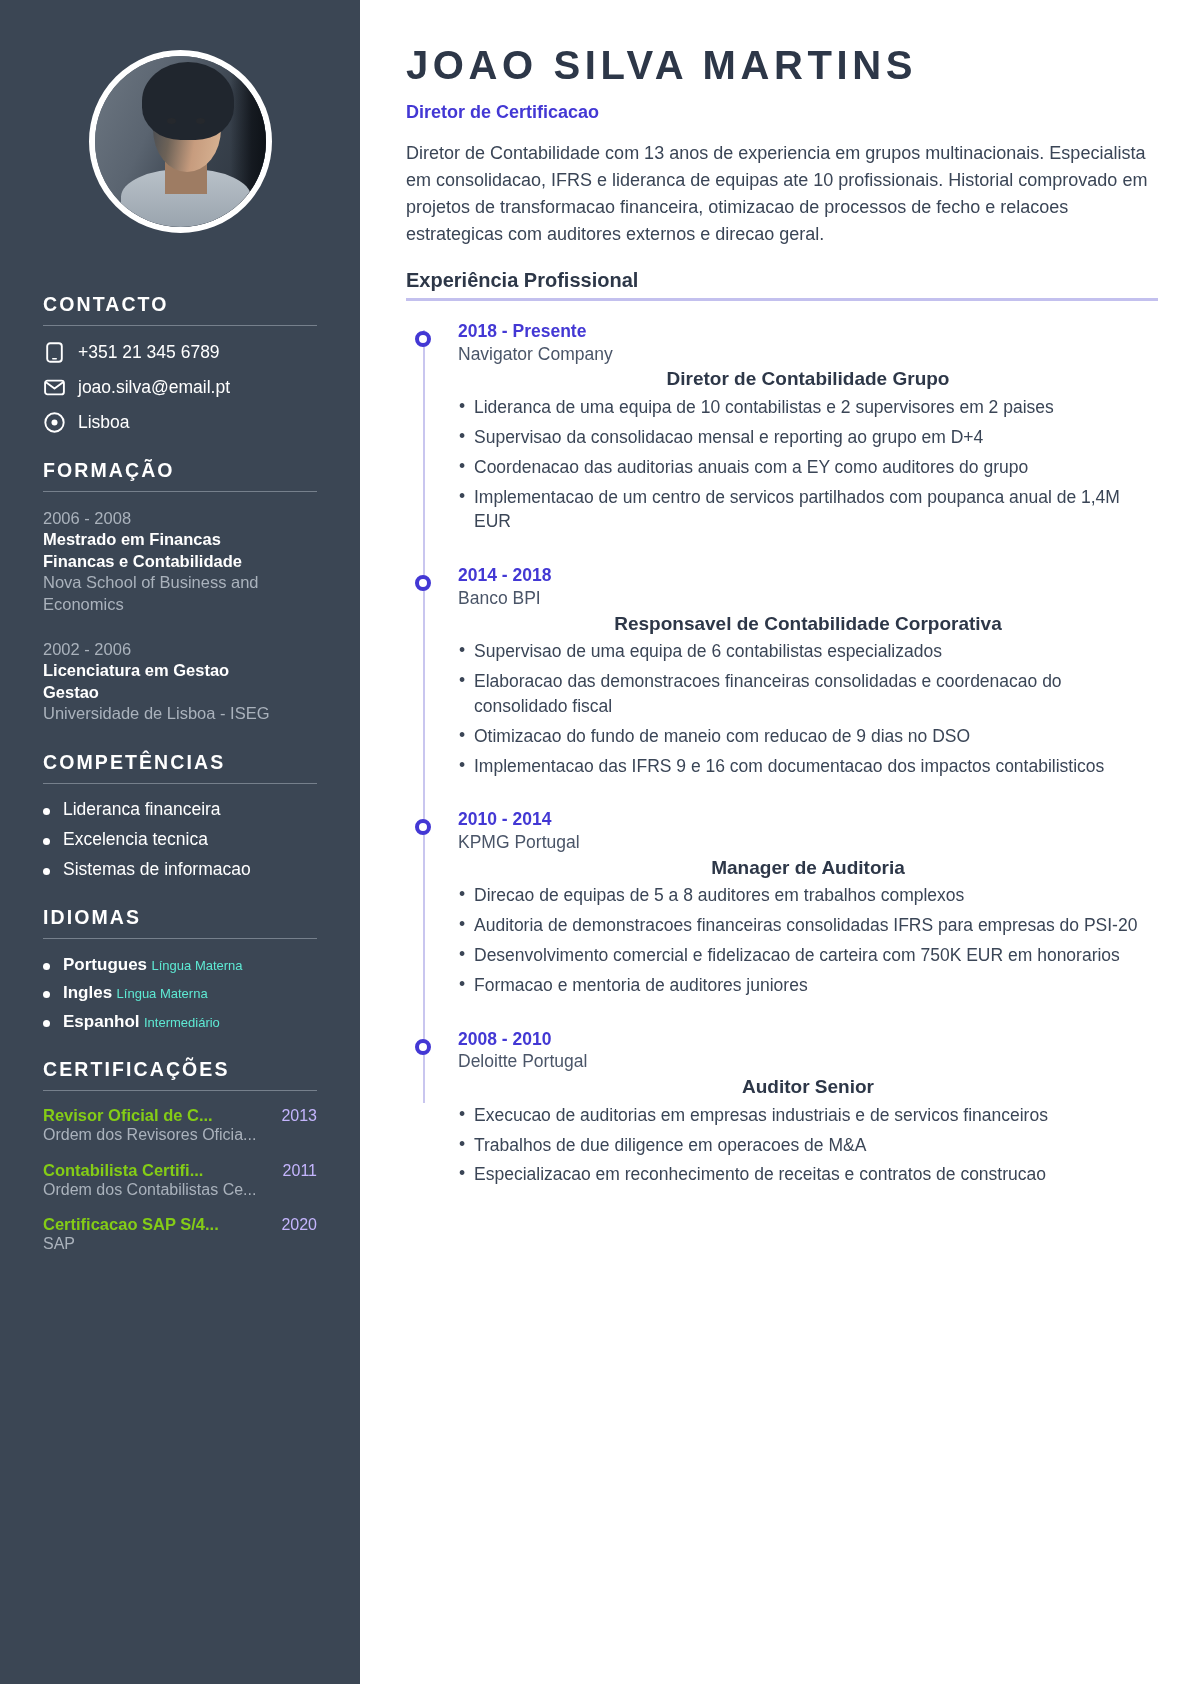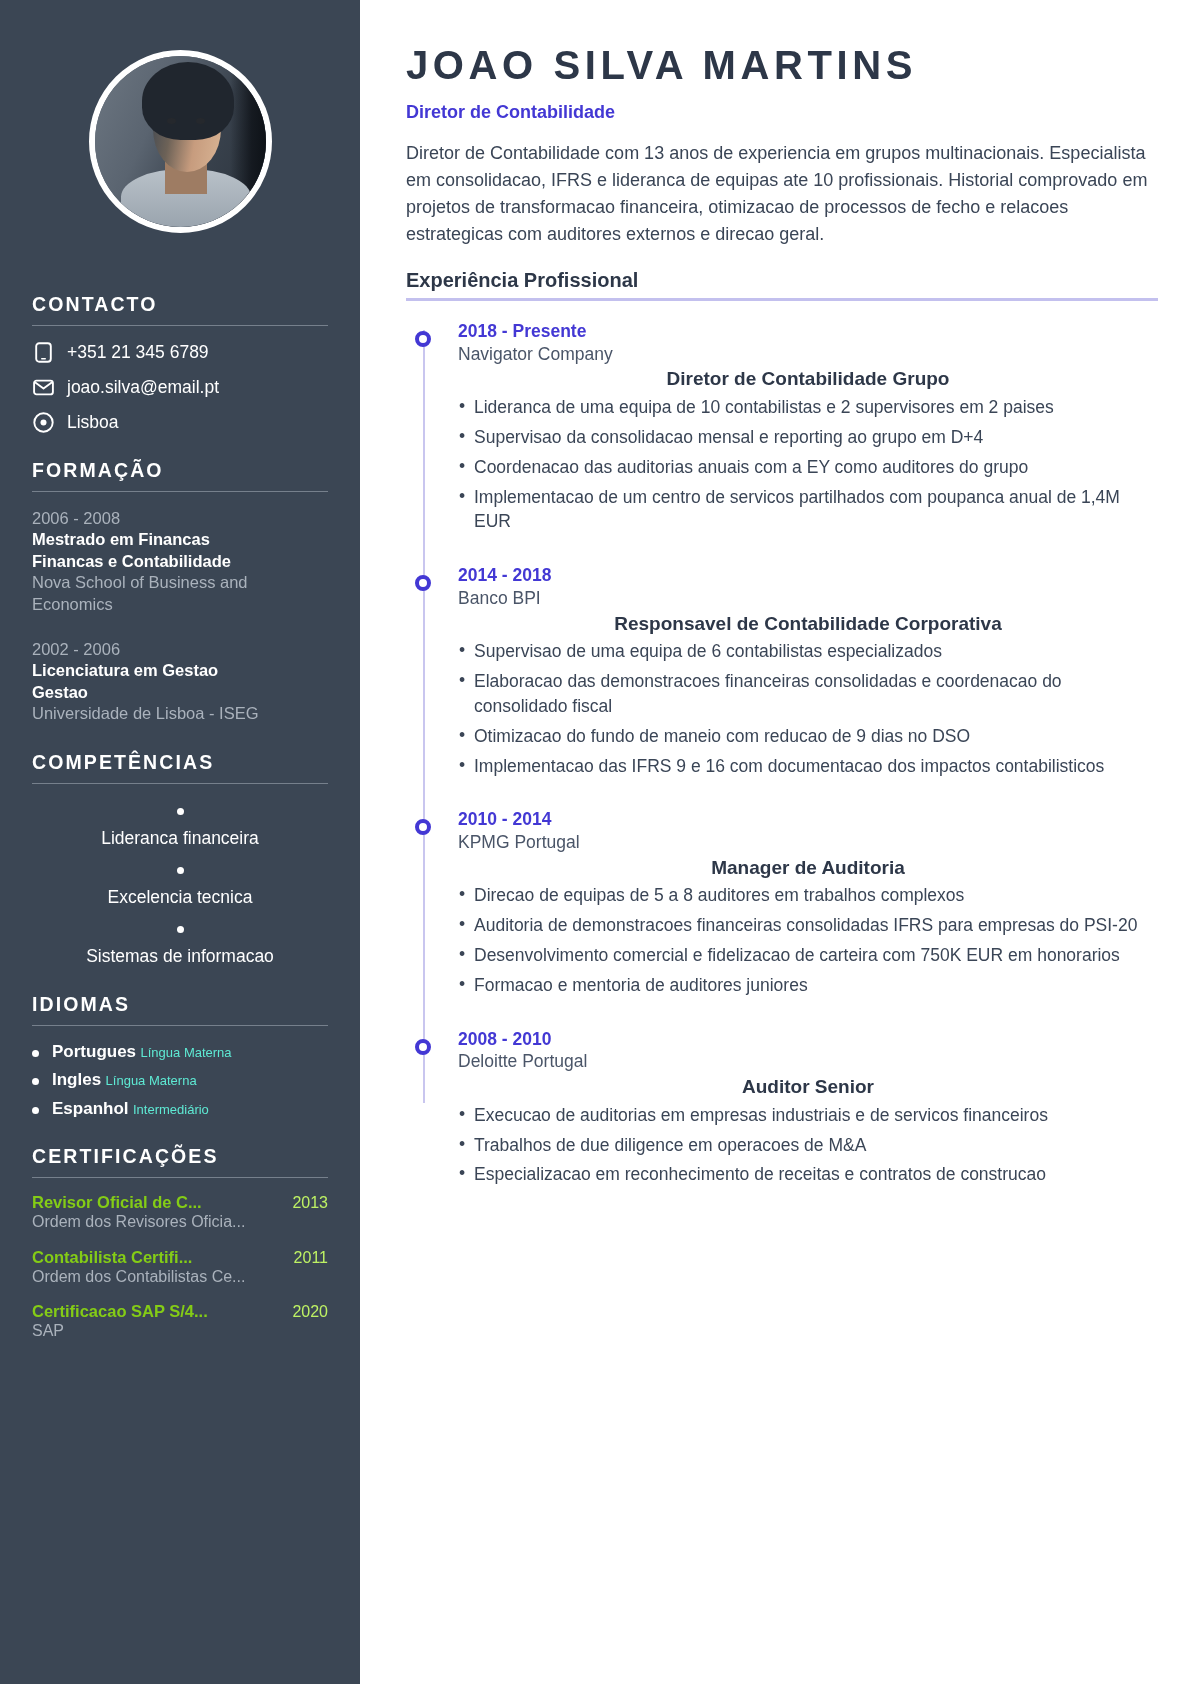--- a/index.html
+++ b/index.html
@@ -17,21 +17,21 @@
     background: #ffffff;
     overflow: hidden;
   }
 
   
   .sidebar {
     width: 360px;
     flex: 0 0 360px;
     background: #3b4654;
     color: #ffffff;
-    padding: 0 32px;
+    padding: 0 43px;
     position: relative;
   }
   .photo-wrap {
     display: flex;
     justify-content: center;
     padding-top: 50px;
     padding-bottom: 34px;
   }
   .photo {
     width: 183px;
@@ -119,26 +119,25 @@
   .contact-row .ico svg { display: block; }
 
   .edu-item { margin-bottom: 22px; }
   .edu-years { font-size: 16.5px; color: #aab2bc; line-height: 1.35; }
   .edu-degree { font-size: 16.5px; font-weight: bold; color: #ffffff; line-height: 1.3; }
   .edu-field { font-size: 16.5px; font-weight: bold; color: #ffffff; line-height: 1.3; }
   .edu-school { font-size: 16.5px; color: #aab2bc; line-height: 1.33; }
 
   .skill-row {
     display: flex;
-    align-items: center;
+    align-items: flex-start;
     gap: 13px;
     margin-bottom: 9px;
     font-size: 17.5px;
     color: #ffffff;
-    flex-direction: column;
   }
   .dot {
     width: 7px; height: 7px;
     border-radius: 50%;
     background: #ffffff;
     margin-top: 9px;
     flex: 0 0 7px;
   }
   .lang-item {
     display: flex;
@@ -154,21 +153,21 @@
     justify-content: space-between;
     align-items: baseline;
     gap: 10px;
   }
   .cert-name {
     font-size: 16.5px;
     font-weight: bold;
     color: #84cc16;
     white-space: nowrap;
   }
-  .cert-year { font-size: 16px; color: #bef264; white-space: nowrap; }
+  .cert-year { font-size: 16px; color: #c4b5fd; white-space: nowrap; }
   .cert-org { font-size: 16px; color: #aab2bc; line-height: 1.3; white-space: nowrap; }
 
   
   .main {
     flex: 1;
     padding: 42px 32px 0 46px;
     background: #ffffff;
   }
   .name {
     font-size: 40px;
@@ -410,21 +409,21 @@
           <span class="cert-year">2020</span>
         </div>
         <div class="cert-org">SAP</div>
       </div>
     </div>
 
   </aside>
 
   <main class="main">
     <h1 class="name">JOAO SILVA MARTINS</h1>
-    <div class="job-title">Diretor de Contabilidade</div>
+    <div class="job-title">Diretor de Certificacao</div>
     <p class="summary">Diretor de Contabilidade com 13 anos de experiencia em grupos multinacionais. Especialista em consolidacao, IFRS e lideranca de equipas ate 10 profissionais. Historial comprovado em projetos de transformacao financeira, otimizacao de processos de fecho e relacoes estrategicas com auditores externos e direcao geral.</p>
 
     <h2 class="sec-title">Experiência Profissional</h2>
     <div class="sec-rule"></div>
 
     <div class="timeline">
 
       <div class="exp">
         <span class="marker"></span>
         <div class="exp-years">2018 - Presente</div>

